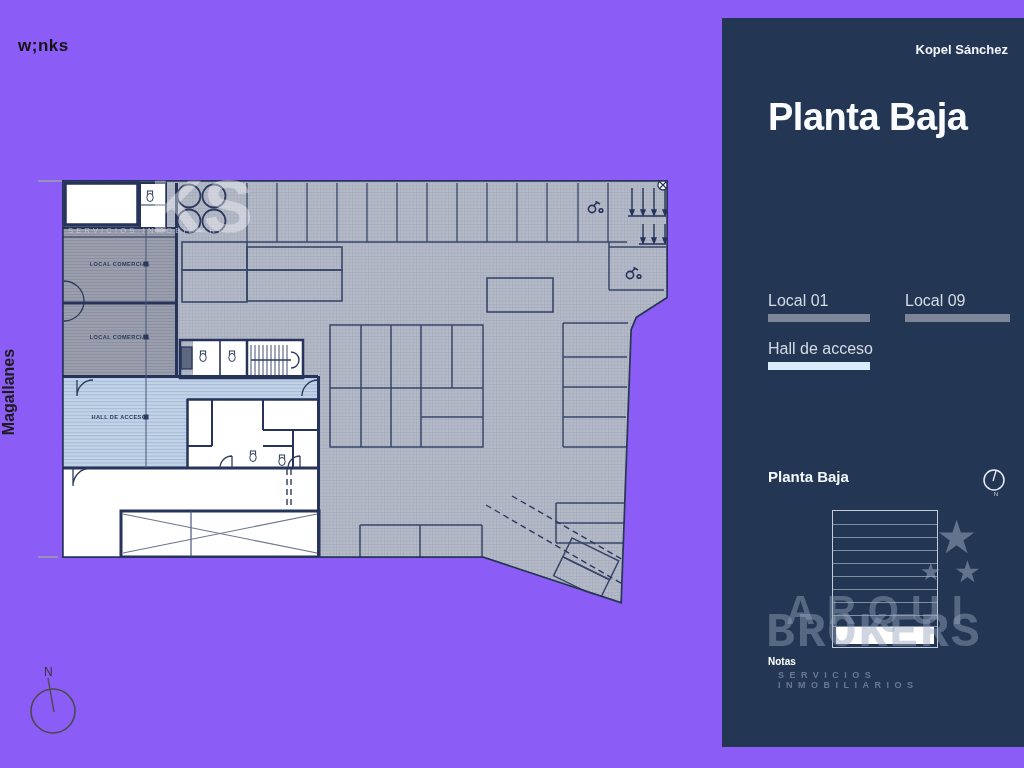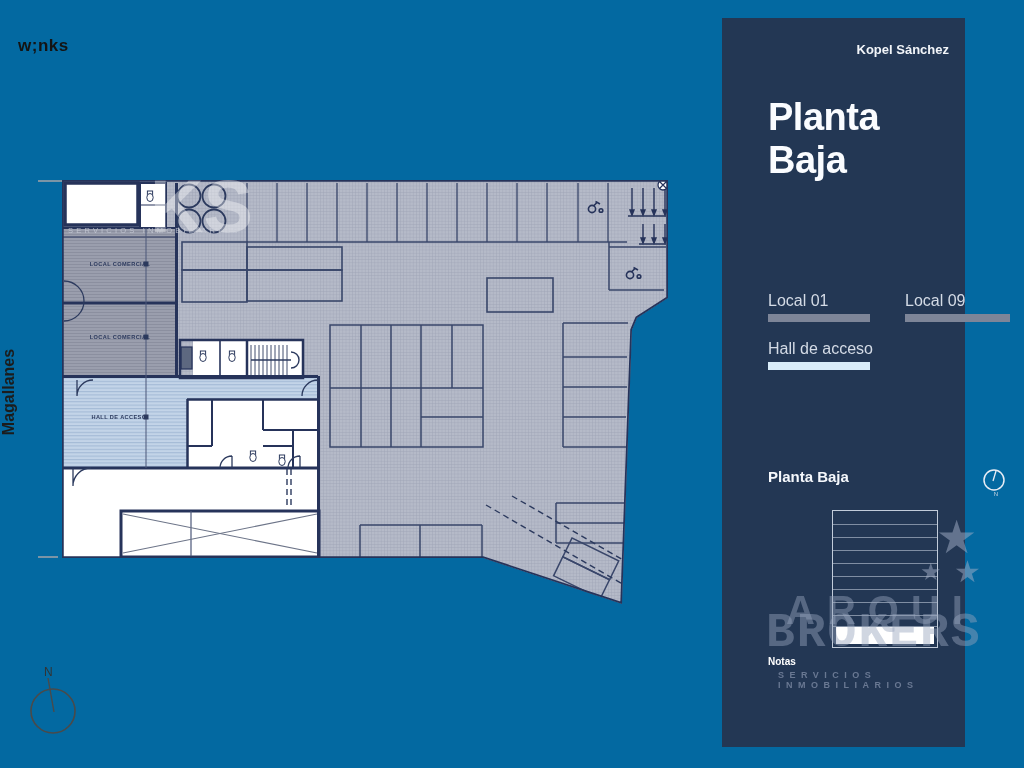--- a/index.html
+++ b/index.html
@@ -1,22 +1,22 @@
 <!DOCTYPE html>
 <html><head>
 <meta charset="utf-8">
 <style>
   html,body{margin:0;padding:0;width:1024px;height:768px;background:#ffffff;overflow:hidden;
     font-family:"Liberation Sans", sans-serif;}
-  .stage{position:absolute;left:0;top:0;width:1024px;height:768px;background:#0369a1;}
+  .stage{position:absolute;left:0;top:0;width:1024px;height:768px;background:#8b5cf6;}
   
   .plan-wrap{position:absolute;left:0;top:0;width:722px;height:768px;}
   .logo{position:absolute;left:18px;top:36px;font-size:17px;font-weight:bold;color:#141414;letter-spacing:0.5px;}
   
-  .sidebar{position:absolute;left:722px;top:18px;width:243px;height:729px;background:#233754;color:#fff;}
+  .sidebar{position:absolute;left:722px;top:18px;width:302px;height:729px;background:#233754;color:#fff;}
   .client{position:absolute;top:24px;right:16px;font-size:13px;font-weight:bold;color:#f2f5f9;}
   .side-title{position:absolute;left:46px;top:78px;font-size:38px;font-weight:bold;color:#fafcff;letter-spacing:-0.5px;}
   .legend-item{position:absolute;}
   .legend-label{font-size:16px;color:#d4dbe6;margin-bottom:4px;}
   .swatch{height:8px;width:102px;}
   .sw-gray{background:#7d8598;}
   .sw-blue{background:#d9ecf9;}
   .section-title{position:absolute;left:46px;top:450px;font-size:15px;font-weight:bold;color:#f5f8fc;}
   .side-compass{position:absolute;left:258px;top:450px;width:30px;height:34px;}
   .bldg{position:absolute;left:110px;top:492px;width:106px;height:138px;border:1.5px solid rgba(222,230,242,0.85);box-sizing:border-box;}

